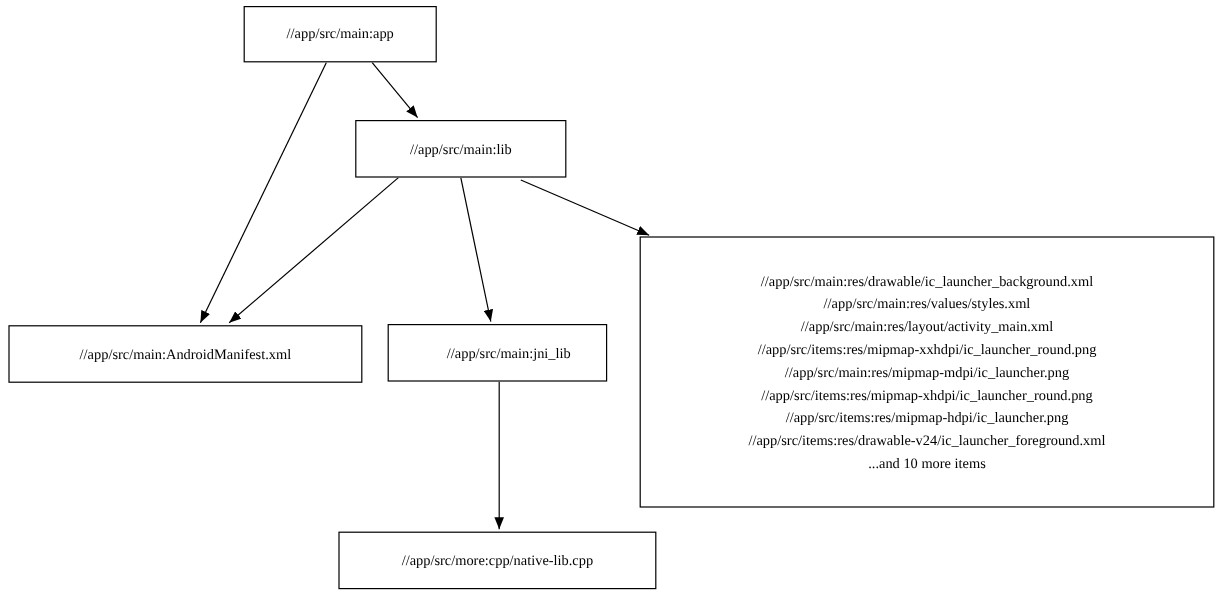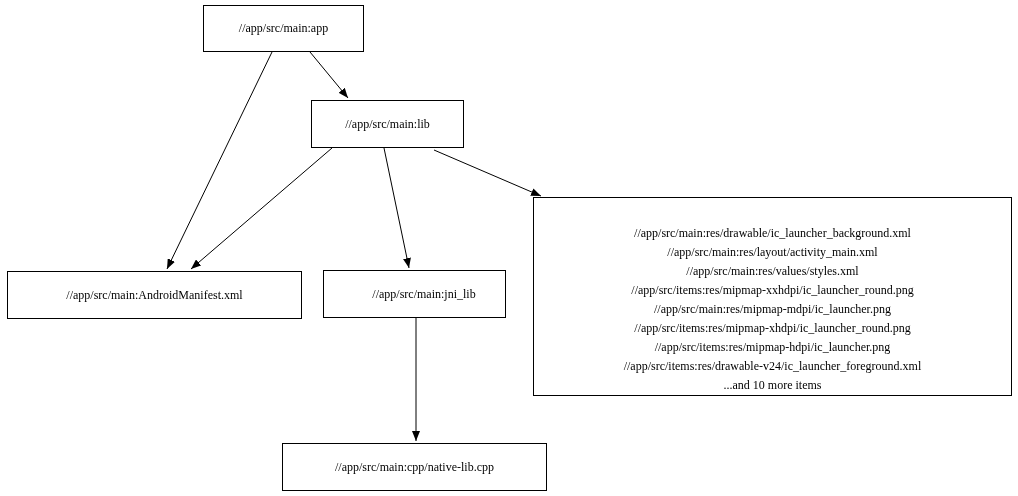--- a/index.html
+++ b/index.html
@@ -34,24 +34,24 @@
     font-size: 12px;
     line-height: 19px;
     text-align: center;
     white-space: nowrap;
   }
   .node.multiline {
     flex-direction: column;
     justify-content: center;
   }
   #node-app            { left: 203px; top: 5px;   width: 161px; height: 47px; }
-  #node-lib            { left: 311px; top: 100px; width: 153px; height: 48px; text-align: right; }
+  #node-lib            { left: 296px; top: 100px; width: 176px; height: 48px; text-align: right; }
   #node-manifest       { left: 7px;   top: 271px; width: 295px; height: 48px; }
   #node-jni-lib        { left: 323px; top: 270px; width: 183px; height: 48px; padding-left: 19px; }
-  #node-res            { left: 533px; top: 197px; width: 479px; height: 199px; justify-content: flex-end; }
+  #node-res            { left: 533px; top: 197px; width: 479px; height: 226px; }
   #node-cpp            { left: 282px; top: 443px; width: 265px; height: 48px; }
 </style>
 </head>
 <body>
 
 <div class="canvas">
 
   <svg class="edges" viewBox="0 0 1018 496" xmlns="http://www.w3.org/2000/svg">
     <defs>
       <marker id="arrow" markerWidth="10" markerHeight="8" refX="10" refY="4" orient="auto" markerUnits="userSpaceOnUse">
@@ -77,27 +77,27 @@
   <div class="node" id="node-manifest">
     <span>//app/src/main:AndroidManifest.xml</span>
   </div>
 
   <div class="node" id="node-jni-lib">
     <span>//app/src/main:jni_lib</span>
   </div>
 
   <div class="node multiline" id="node-res">
     <div>//app/src/main:res/drawable/ic_launcher_background.xml</div>
+    <div>//app/src/main:res/values/styles.xml</div>
     <div>//app/src/main:res/layout/activity_main.xml</div>
-    <div>//app/src/main:res/values/styles.xml</div>
     <div>//app/src/items:res/mipmap-xxhdpi/ic_launcher_round.png</div>
     <div>//app/src/main:res/mipmap-mdpi/ic_launcher.png</div>
     <div>//app/src/items:res/mipmap-xhdpi/ic_launcher_round.png</div>
     <div>//app/src/items:res/mipmap-hdpi/ic_launcher.png</div>
     <div>//app/src/items:res/drawable-v24/ic_launcher_foreground.xml</div>
     <div>...and 10 more items</div>
   </div>
 
   <div class="node" id="node-cpp">
-    <span>//app/src/main:cpp/native-lib.cpp</span>
+    <span>//app/src/more:cpp/native-lib.cpp</span>
   </div>
 
 </div>
 
 </body></html>

